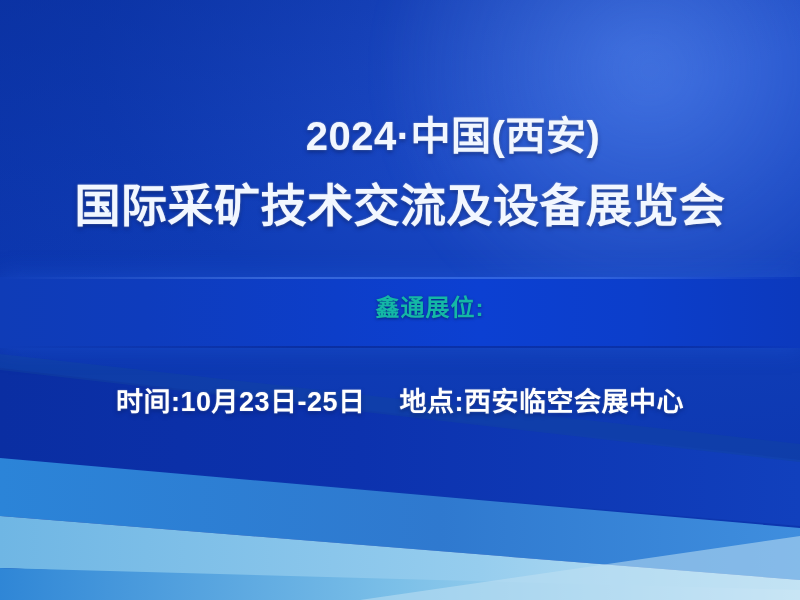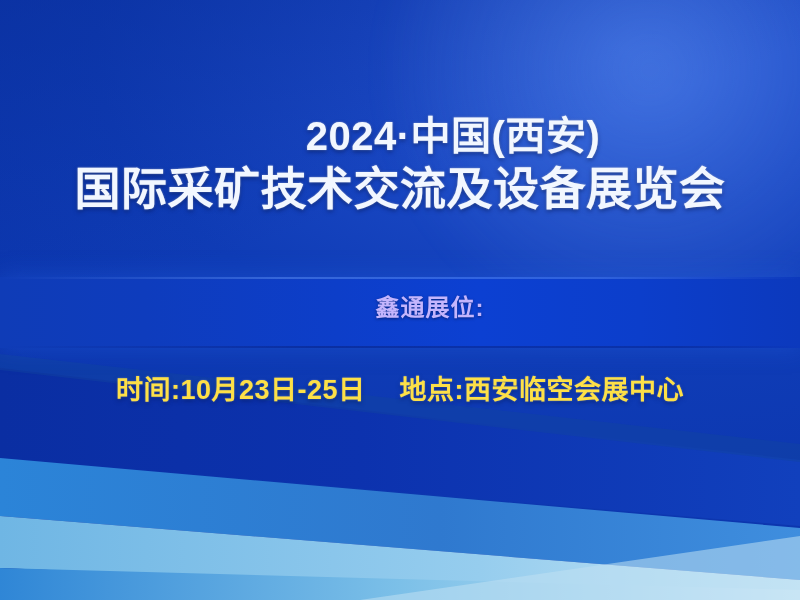--- a/index.html
+++ b/index.html
@@ -139,63 +139,63 @@
     font-size: 40px;
     line-height: 48px;
     padding-left: 106px;
     white-space: nowrap;
   }
 
   .headline-2 {
     display: block;
     font-size: 46px;
     line-height: 56px;
-    margin-top: 1px;
+    margin-top: 18px;
     white-space: nowrap;
   }
 
   .booth-row {
     position: absolute;
     left: 0;
     right: 0;
     top: 288px;
     display: flex;
     align-items: baseline;
     justify-content: center;
     padding-left: 60px;
     gap: 14px;
     white-space: nowrap;
   }
 
   .booth-label {
     font-size: 24px;
     font-weight: 700;
-    color: #c4b5fd;
+    color: #14b8a6;
     letter-spacing: 1px;
     text-shadow: 0 1px 3px rgba(2,18,70,0.6);
   }
 
   .booth-value {
     font-size: 42px;
     font-weight: 700;
     color: #f2e04a;
     letter-spacing: 1px;
     text-shadow:
       0 0 1px #fff9b0,
       0 0 3px rgba(255,250,160,0.8),
       0 2px 5px rgba(2,18,70,0.45);
   }
 
   .meta-row {
     position: absolute;
     left: 0;
     right: 0;
-    top: 368px;
+    top: 380px;
     text-align: center;
-    color: #fde047;
+    color: #ffffff;
     font-size: 27px;
     font-weight: 700;
     letter-spacing: 0.5px;
     white-space: nowrap;
     text-shadow: 0 2px 4px rgba(2,20,80,0.5), 0 0 2px rgba(255,255,255,0.35);
   }
   .meta-gap { display: inline-block; width: 18px; }
 </style>
 </head>
 <body>

